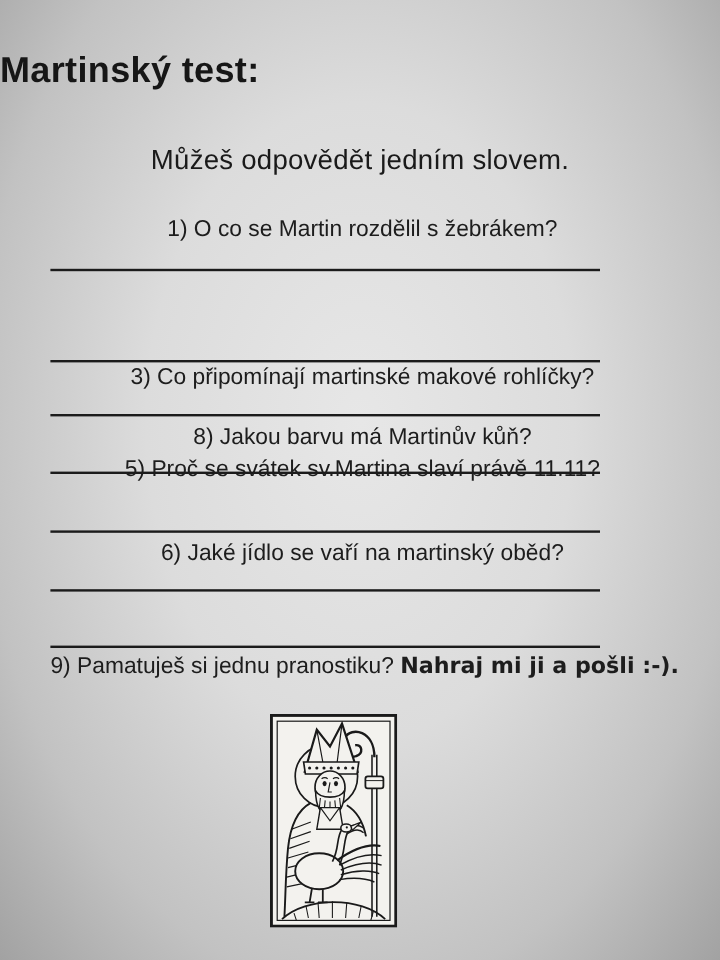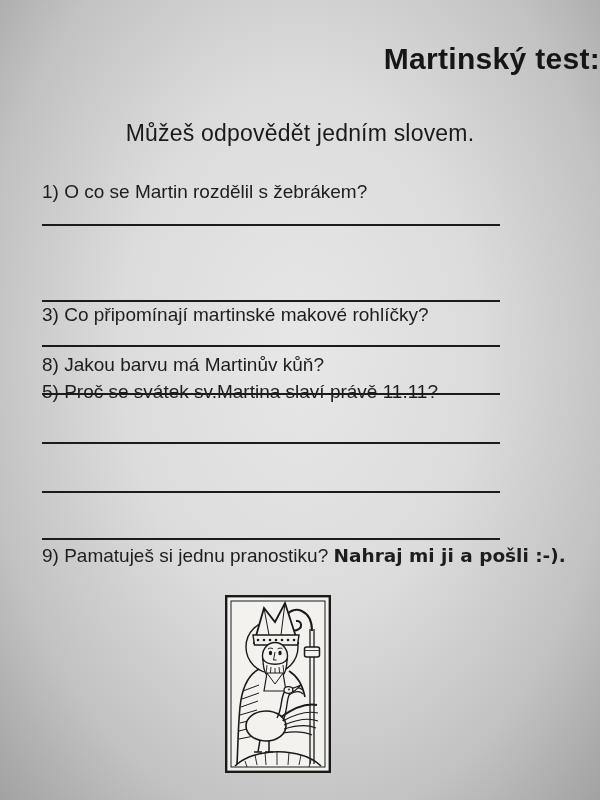--- a/index.html
+++ b/index.html
@@ -7,35 +7,36 @@
     position:relative;
     width:600px; height:800px;
     margin:0 auto;
     overflow:hidden;
     background: radial-gradient(ellipse at 50% 44%, #e7e7e7 0%, #dcdcdc 42%, #c2c2c2 75%, #a2a2a2 100%);
     font-family:"Liberation Sans", sans-serif;
     color:#1f1f1f;
   }
   .title {
     position:absolute; top:42px; left:0; width:100%;
-    margin:0; text-align:right;
+    margin:0; text-align:left;
     font-size:30px; font-weight:bold; letter-spacing:0.3px;
     color:#161616;
   }
   .subtitle {
     position:absolute; top:120px; left:0; width:100%;
     margin:0; text-align:center;
     font-size:23px; font-weight:normal; letter-spacing:0.2px;
     color:#1a1a1a;
   }
   .question {
     position:absolute; left:42px; width:520px;
     font-size:19px; line-height:29px;
     white-space:pre-line;
     color:#1d1d1d;
+    text-align:center;
   }
   .answer-line {
     position:absolute; left:42px; width:458px; height:0;
     border-top:2px solid #1b1b1b;
   }
   .q8 { white-space:nowrap; }
   .q8-suffix {
     font-family:"DejaVu Sans", sans-serif;
     font-size:18.5px;
     font-weight:bold;
@@ -60,20 +61,21 @@
 
   <div class="question" style="top:300px">3) Co připomínají martinské makové rohlíčky?</div>
   <div class="answer-line" style="top:345px"></div>
 
   <div class="question" style="top:350px">8) Jakou barvu má Martinův kůň?</div>
   <div class="answer-line" style="top:393px"></div>
 
   <div class="question" style="top:377px">5) Proč se svátek sv.Martina slaví právě 11.11?</div>
   <div class="answer-line" style="top:442px"></div>
 
+  <div class="question" style="top:447px">6) Jaké jídlo se vaří na martinský oběd?</div>
   <div class="answer-line" style="top:491px"></div>
 
   <div class="answer-line" style="top:538px"></div>
 
   <div class="question q8" style="top:541px">
     <span>9) Pamatuješ si jednu pranostiku? </span><span class="q8-suffix">Nahraj mi ji a pošli :-).</span>
   </div>
 
   <figure class="woodcut">
     <svg viewBox="0 0 106 178" width="106" height="178">

